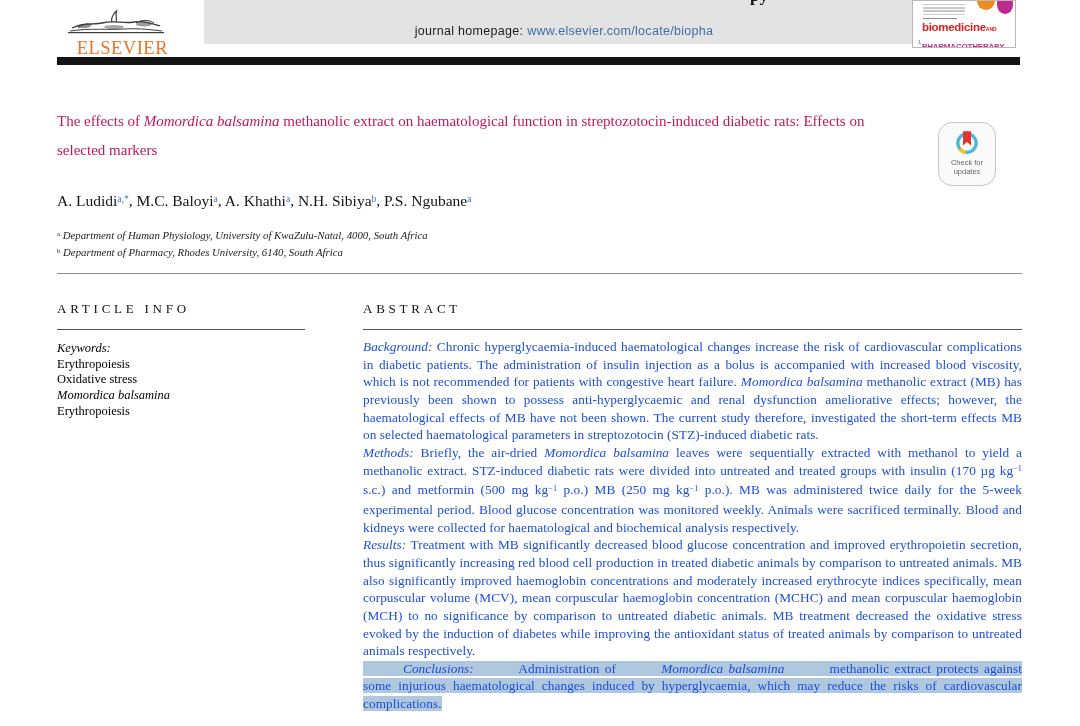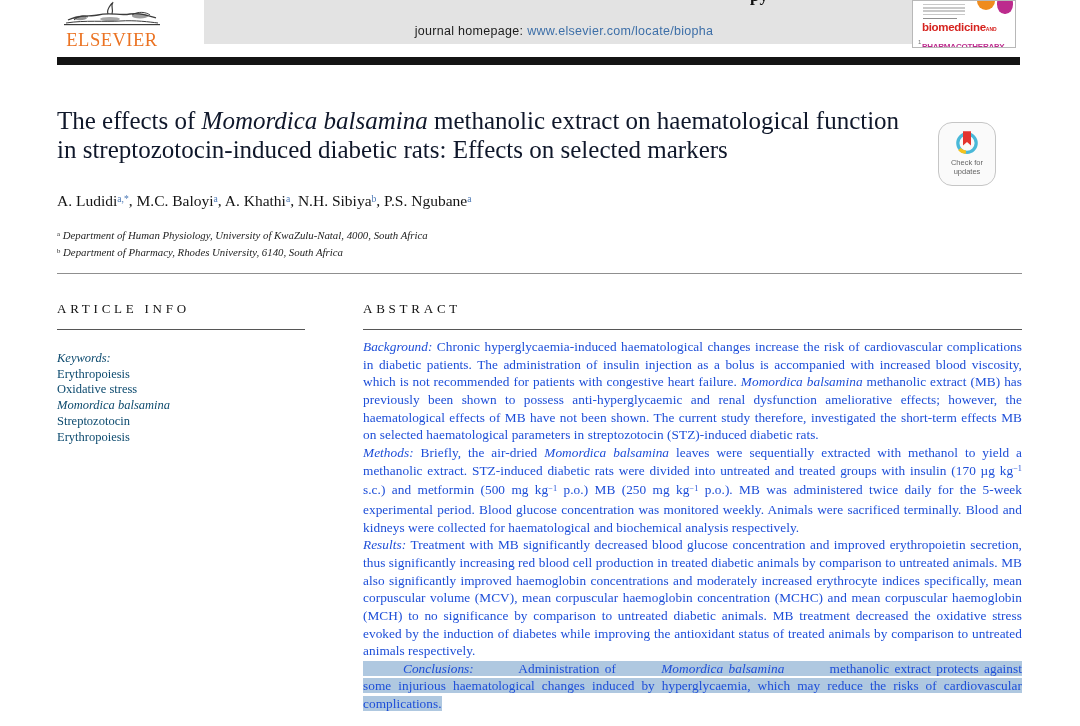--- a/index.html
+++ b/index.html
@@ -7,55 +7,55 @@
         font-family:"Liberation Serif", serif;color:#1b1b1b;}
 
   
   .banner{position:absolute;left:204px;top:0;width:720px;height:44px;background:var(--banner_gray);}
   .homepage{position:absolute;left:0;right:0;bottom:6px;text-align:center;
             font-family:"Liberation Sans",sans-serif;font-size:12.5px;letter-spacing:.3px;color:#1c1c1c;}
   .homepage .url{color:var(--link_blue);text-decoration:none;}
   .banner-partial{position:absolute;left:546px;top:0;width:26px;height:9px;overflow:hidden;}
   .banner-partial span{display:block;margin-top:-14px;font-weight:bold;font-size:17px;color:#111;}
 
-  .logo{position:absolute;left:56px;top:0;width:112px;text-align:center;}
+  .logo{position:absolute;left:56px;top:8px;width:112px;text-align:right;}
   .logo-text{font-size:18.5px;color:var(--elsevier_orange);letter-spacing:.5px;line-height:20px;}
 
   .cover{position:absolute;left:912px;top:0;width:104px;height:48px;background:#fff;
          border:1px solid #b8b8b8;box-sizing:border-box;overflow:hidden;
          font-family:"Liberation Sans",sans-serif;}
   .cover-lines{position:absolute;left:10px;top:3px;width:42px;}
   .cover-lines div{height:1.4px;background:#c9c9c9;margin-bottom:1.8px;}
   .cover-lines div.dark{background:#8f8f8f;margin-top:3px;width:34px;}
   .cover-circle{position:absolute;left:64px;top:-9px;width:18px;height:18px;border-radius:50%;background:var(--cover_orange);}
   .cover-blob{position:absolute;left:84px;top:-7px;width:16px;height:20px;border-radius:48%;background:var(--cover_magenta);}
   .cover-biomed{position:absolute;left:9px;top:20px;font-weight:bold;font-size:11.5px;letter-spacing:-.3px;color:var(--cover_red);}
   .cover-biomed .and{font-size:5px;letter-spacing:0;}
   .cover-pharma{position:absolute;left:9px;top:41px;font-weight:bold;font-size:8px;letter-spacing:-.2px;color:var(--cover_magenta);}
   .cover-pagenum{position:absolute;left:5px;bottom:2px;font-size:6px;color:#777;}
 
   .black-bar{position:absolute;left:57px;top:57px;width:963px;height:8px;background:var(--bar_black);}
 
   
-  .title{position:absolute;left:57px;top:107px;width:852px;font-size:25px;line-height:28.5px;color:#0f172a;font-family:Liberation Serif, serif;}
+  .title{position:absolute;left:57px;top:107px;width:852px;font-size:15px;line-height:28.5px;color:#be185d;font-family:Liberation Serif, serif;}
   .badge{position:absolute;left:938px;top:122px;width:58px;height:64px;border:1px solid #c6c6c6;
          border-radius:14px;background:#fafafa;text-align:center;box-sizing:border-box;}
   .badge svg{margin-top:5px;}
   .badge-text{font-family:"Liberation Sans",sans-serif;font-size:7.5px;line-height:8.5px;color:#666;}
 
   .authors{position:absolute;left:57px;top:192px;font-size:15.5px;color:#141414;}
   .affils{position:absolute;left:57px;top:228px;font-size:10.8px;line-height:14.8px;color:#222;}
 
   .divider{position:absolute;left:57px;top:273px;width:965px;height:1px;background:#8f8f8f;}
 
   
   .col-heading{font-size:13px;letter-spacing:.29em;color:#111;line-height:14px;}
   .col-rule{margin-top:13px;height:1px;background:#565656;}
   .info-col{position:absolute;left:57px;top:302px;width:248px;}
-  .keywords{margin-top:21px;font-size:12.5px;line-height:15.7px;color:#0c4a6e;}
+  .keywords{margin-top:11px;font-size:12.5px;line-height:15.7px;color:#000000;}
   .abstract-col{position:absolute;left:363px;top:302px;width:659px;}
   .abstract-body{margin-top:8px;font-size:13.3px;line-height:17.65px;text-align:justify;color:#1d4ed8;letter-spacing:.05px;}
   .abstract-body p{margin:0;}
 
   
   .it{font-style:italic;}
   .sup{font-size:62%;position:relative;top:-.45em;}
   .blue{color:var(--sup_blue);}
   .hl{background:var(--selection_blue);padding-left:40px;}
 </style>
@@ -137,21 +137,20 @@
 
   <div class="info-col">
     <div class="col-heading">ARTICLE INFO</div>
     <div class="col-rule"></div>
     <div class="keywords">
       <div class="it">Keywords:</div>
       <div>
           <div><span>Erythropoiesis</span></div>
           <div><span>Oxidative stress</span></div>
           <div><span class="it">Momordica balsamina</span></div>
-          <div><span>Streptozotocin</span></div>
           <div><span>Erythropoiesis</span></div>
         </div>
     </div>
   </div>
 
   <div class="abstract-col">
     <div class="col-heading">ABSTRACT</div>
     <div class="col-rule"></div>
     <div class="abstract-body">
         <p><span class="it">Background:</span><span> Chronic hyperglycaemia-induced haematological changes increase the risk of cardiovascular complications in diabetic patients. The administration of insulin injection as a bolus is accompanied with increased blood viscosity, which is not recommended for patients with congestive heart failure. </span><span class="it">Momordica balsamina</span><span> methanolic extract (MB) has previously been shown to possess anti-hyperglycaemic and renal dysfunction ameliorative effects; however, the haematological effects of MB have not been shown. The current study therefore, investigated the short-term effects MB on selected haematological parameters in streptozotocin (STZ)-induced diabetic rats.</span></p>

